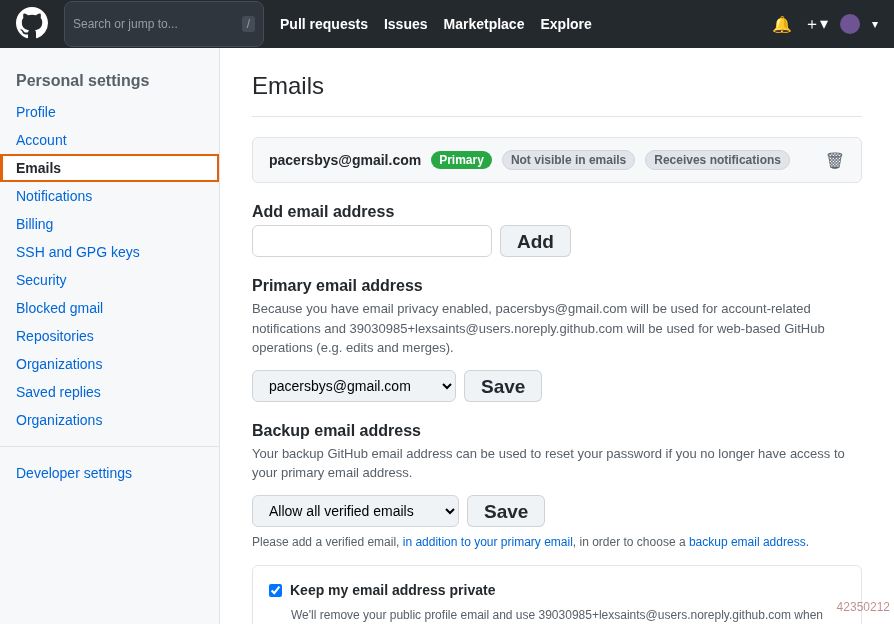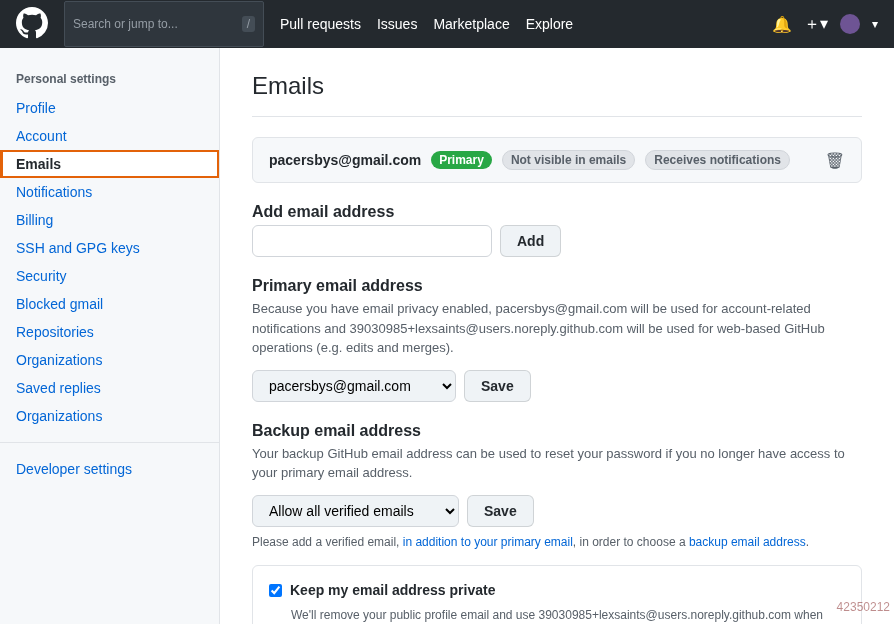--- a/index.html
+++ b/index.html
@@ -10,58 +10,58 @@
       background: #24292e;
       height: 48px;
       display: flex;
       align-items: center;
       padding: 0 16px;
       gap: 16px;
     }
     .topnav-search {
       background: #2f363d;
       border: 1px solid #444d56;
-      border-radius: 2px;
+      border-radius: 8px;
       color: #959da5;
       padding: 22px 8px;
       font-size: 13px;
       display: flex;
       align-items: center;
       gap: 8px;
       min-width: 200px;
       height: 28px;
     }
     .topnav-search span { color: #959da5; font-size: 12px; }
     .topnav-kbd {
       background: #444d56;
       border-radius: 3px;
       padding: 1px 5px;
       font-size: 11px;
       color: #959da5;
       margin-left: auto;
     }
     .topnav-links { display: flex; gap: 16px; align-items: center; }
-    .topnav-link { color: #fff; font-size: 14px; font-weight: 400; text-decoration: none; }
+    .topnav-link { color: #fff; font-size: 14px; font-weight: 700; text-decoration: none; }
     .topnav-actions { margin-left: auto; display: flex; align-items: center; gap: 12px; }
     .topnav-icon { color: #fff; font-size: 16px; cursor: pointer; }
     .topnav-avatar { width: 20px; height: 20px; border-radius: 50%; background: #6e5494; }
 
     
     .layout { display: flex; min-height: calc(100vh - 48px); }
 
     
     .sidebar {
       width: 220px;
       background: #f6f8fa;
       border-right: 1px solid #e1e4e8;
       padding: 16px 0;
       flex-shrink: 0;
     }
     .sidebar-heading {
-      font-size: 12px;
+      font-size: 16px;
       font-weight: 600;
       color: #586069;
       padding: 8px 16px;
       text-transform: none;
     }
     .sidebar-item {
       display: block;
       padding: 6px 16px;
       color: #0366d6;
       text-decoration: none;
@@ -122,21 +122,21 @@
       border-radius: 6px;
       padding: 5px 12px;
       font-size: 14px;
       min-width: 200px;
       height: 32px;
       outline: none;
     }
     .btn {
       padding: 5px 16px;
       border-radius: 6px;
-      font-size: 14px;
+      font-size: 19px;
       font-weight: 600;
       cursor: pointer;
       border: 1px solid rgba(27,31,35,0.15);
       height: 32px;
     }
     .btn-primary { background: #eff3f6; color: #24292e; }
 
     .select-input {
       border: 1px solid #d1d5da;
       border-radius: 6px;

